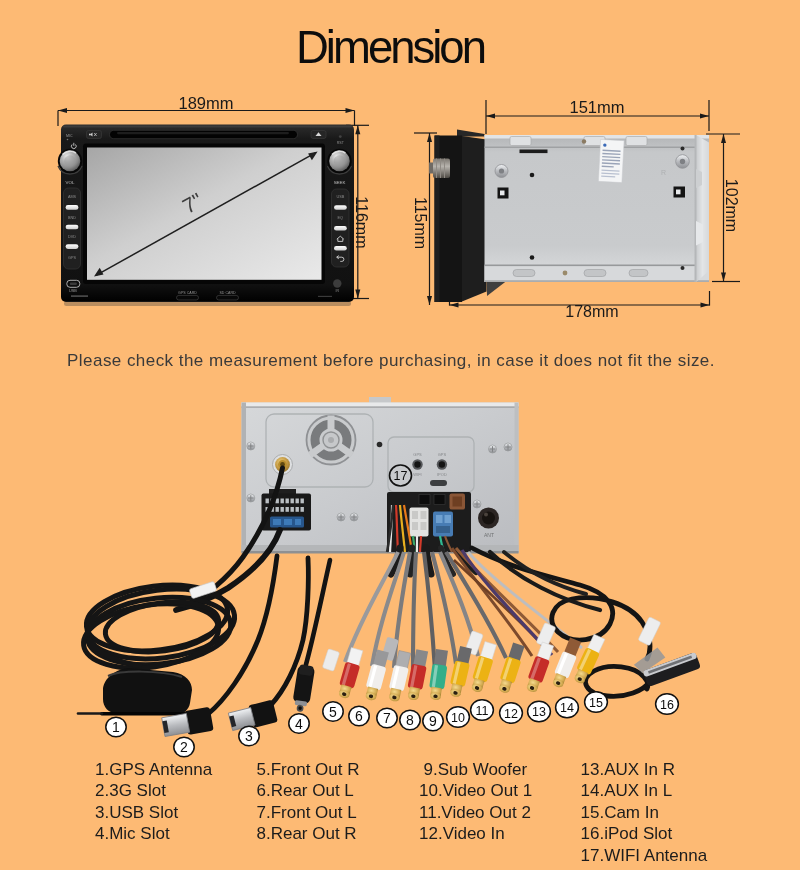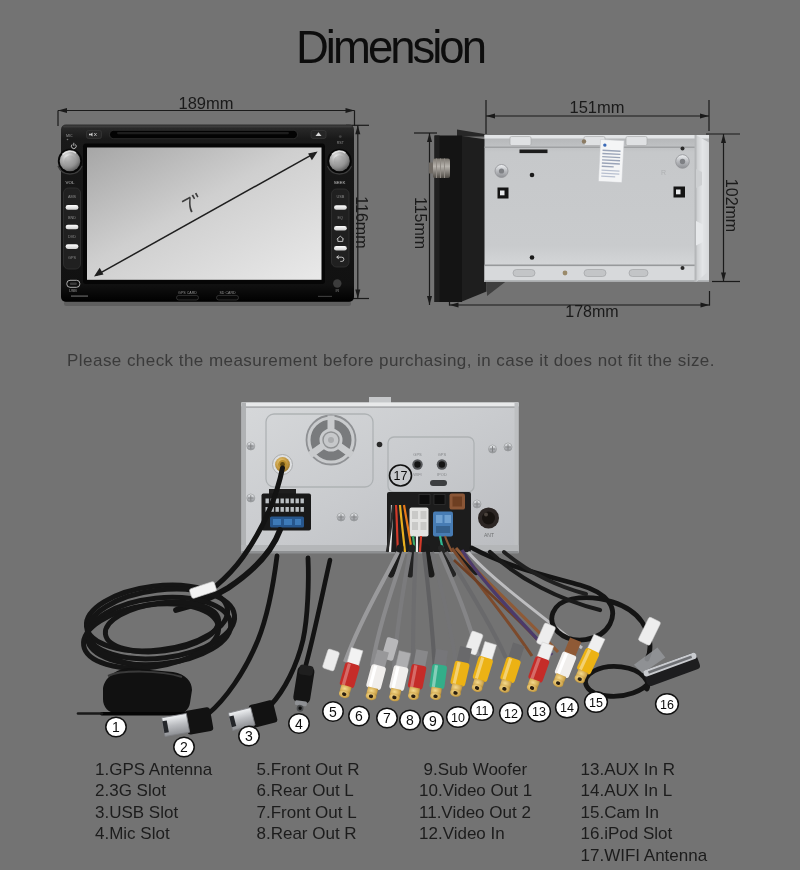--- a/index.html
+++ b/index.html
@@ -1,16 +1,16 @@
 <!DOCTYPE html>
 <html><head>
 <meta charset="utf-8">
 <style>
 html,body{margin:0;padding:0;background:#fff;}
-#c{position:relative;width:800px;height:870px;background:#737373;overflow:hidden;}
+#c{position:relative;width:800px;height:870px;background:#fdba74;overflow:hidden;}
 svg{display:block;}
 text{font-family:"Liberation Sans",sans-serif;}
 </style>
 </head>
 <body>
 <div id="c">
 <svg width="800" height="870" viewBox="0 0 800 870">
 <defs>
 <linearGradient id="gScreen" x1="0" y1="0" x2="1" y2="1">
 <stop offset="0" stop-color="#a6a6a6"></stop>

